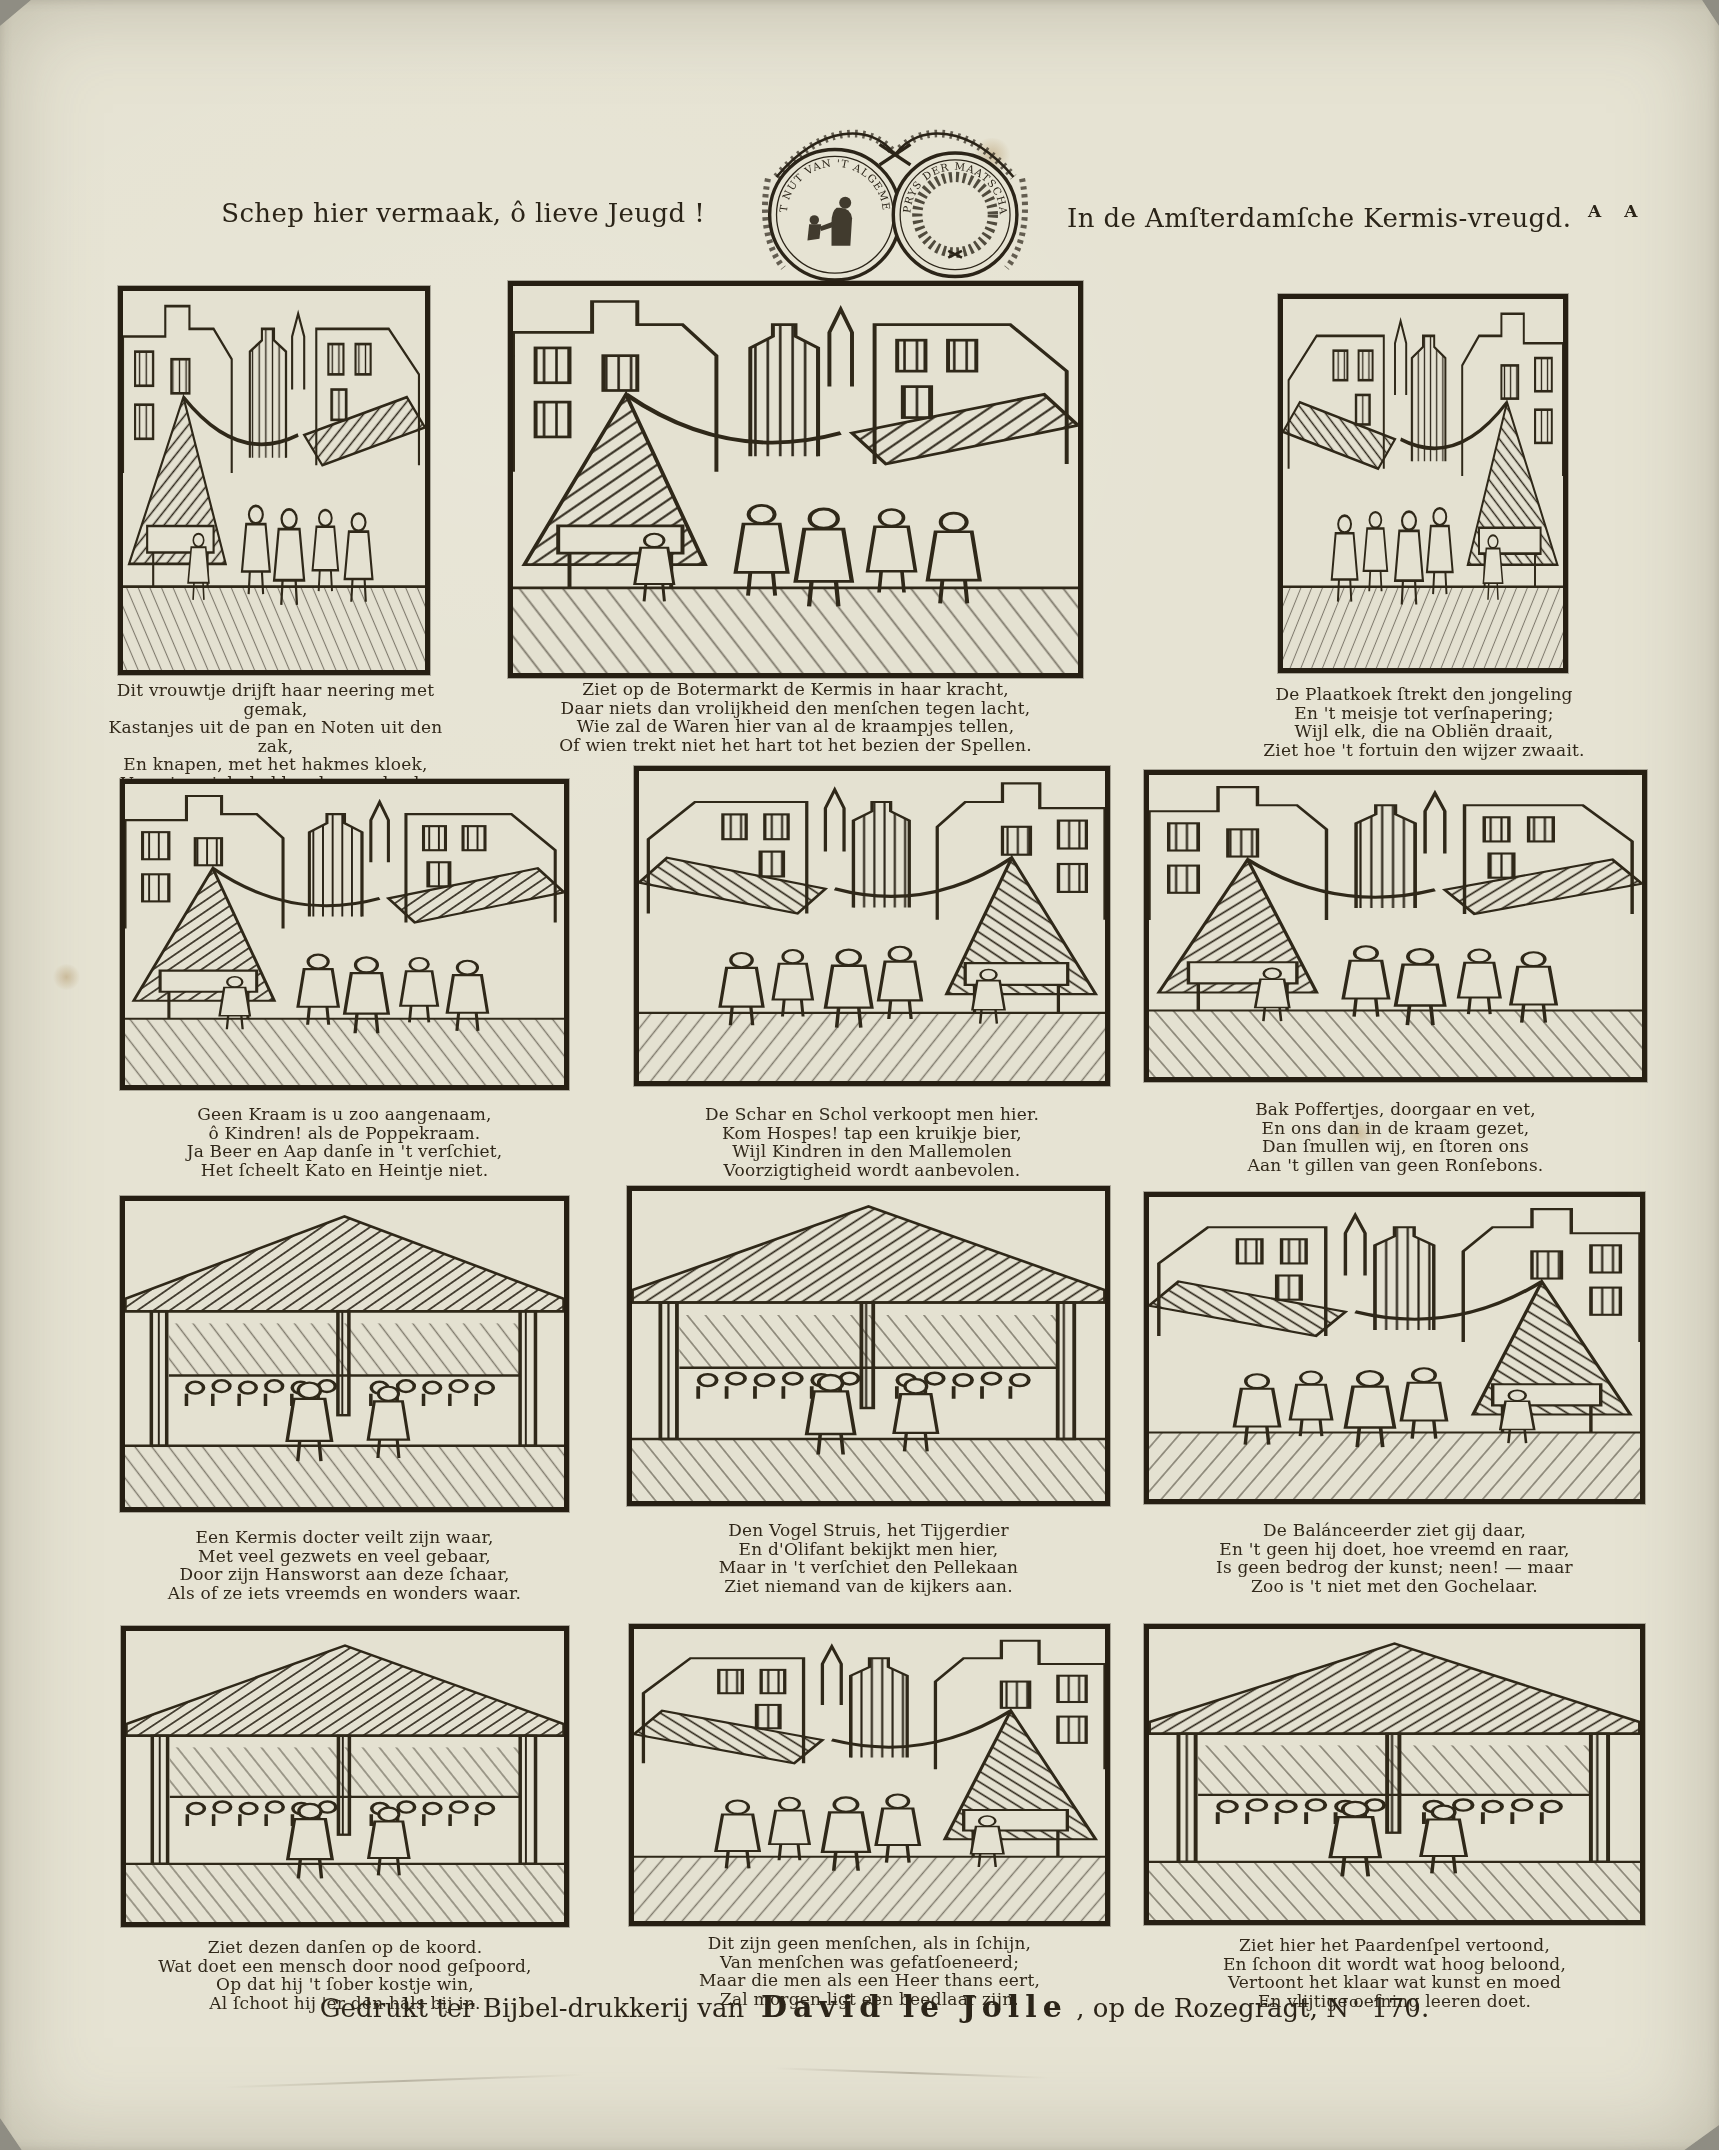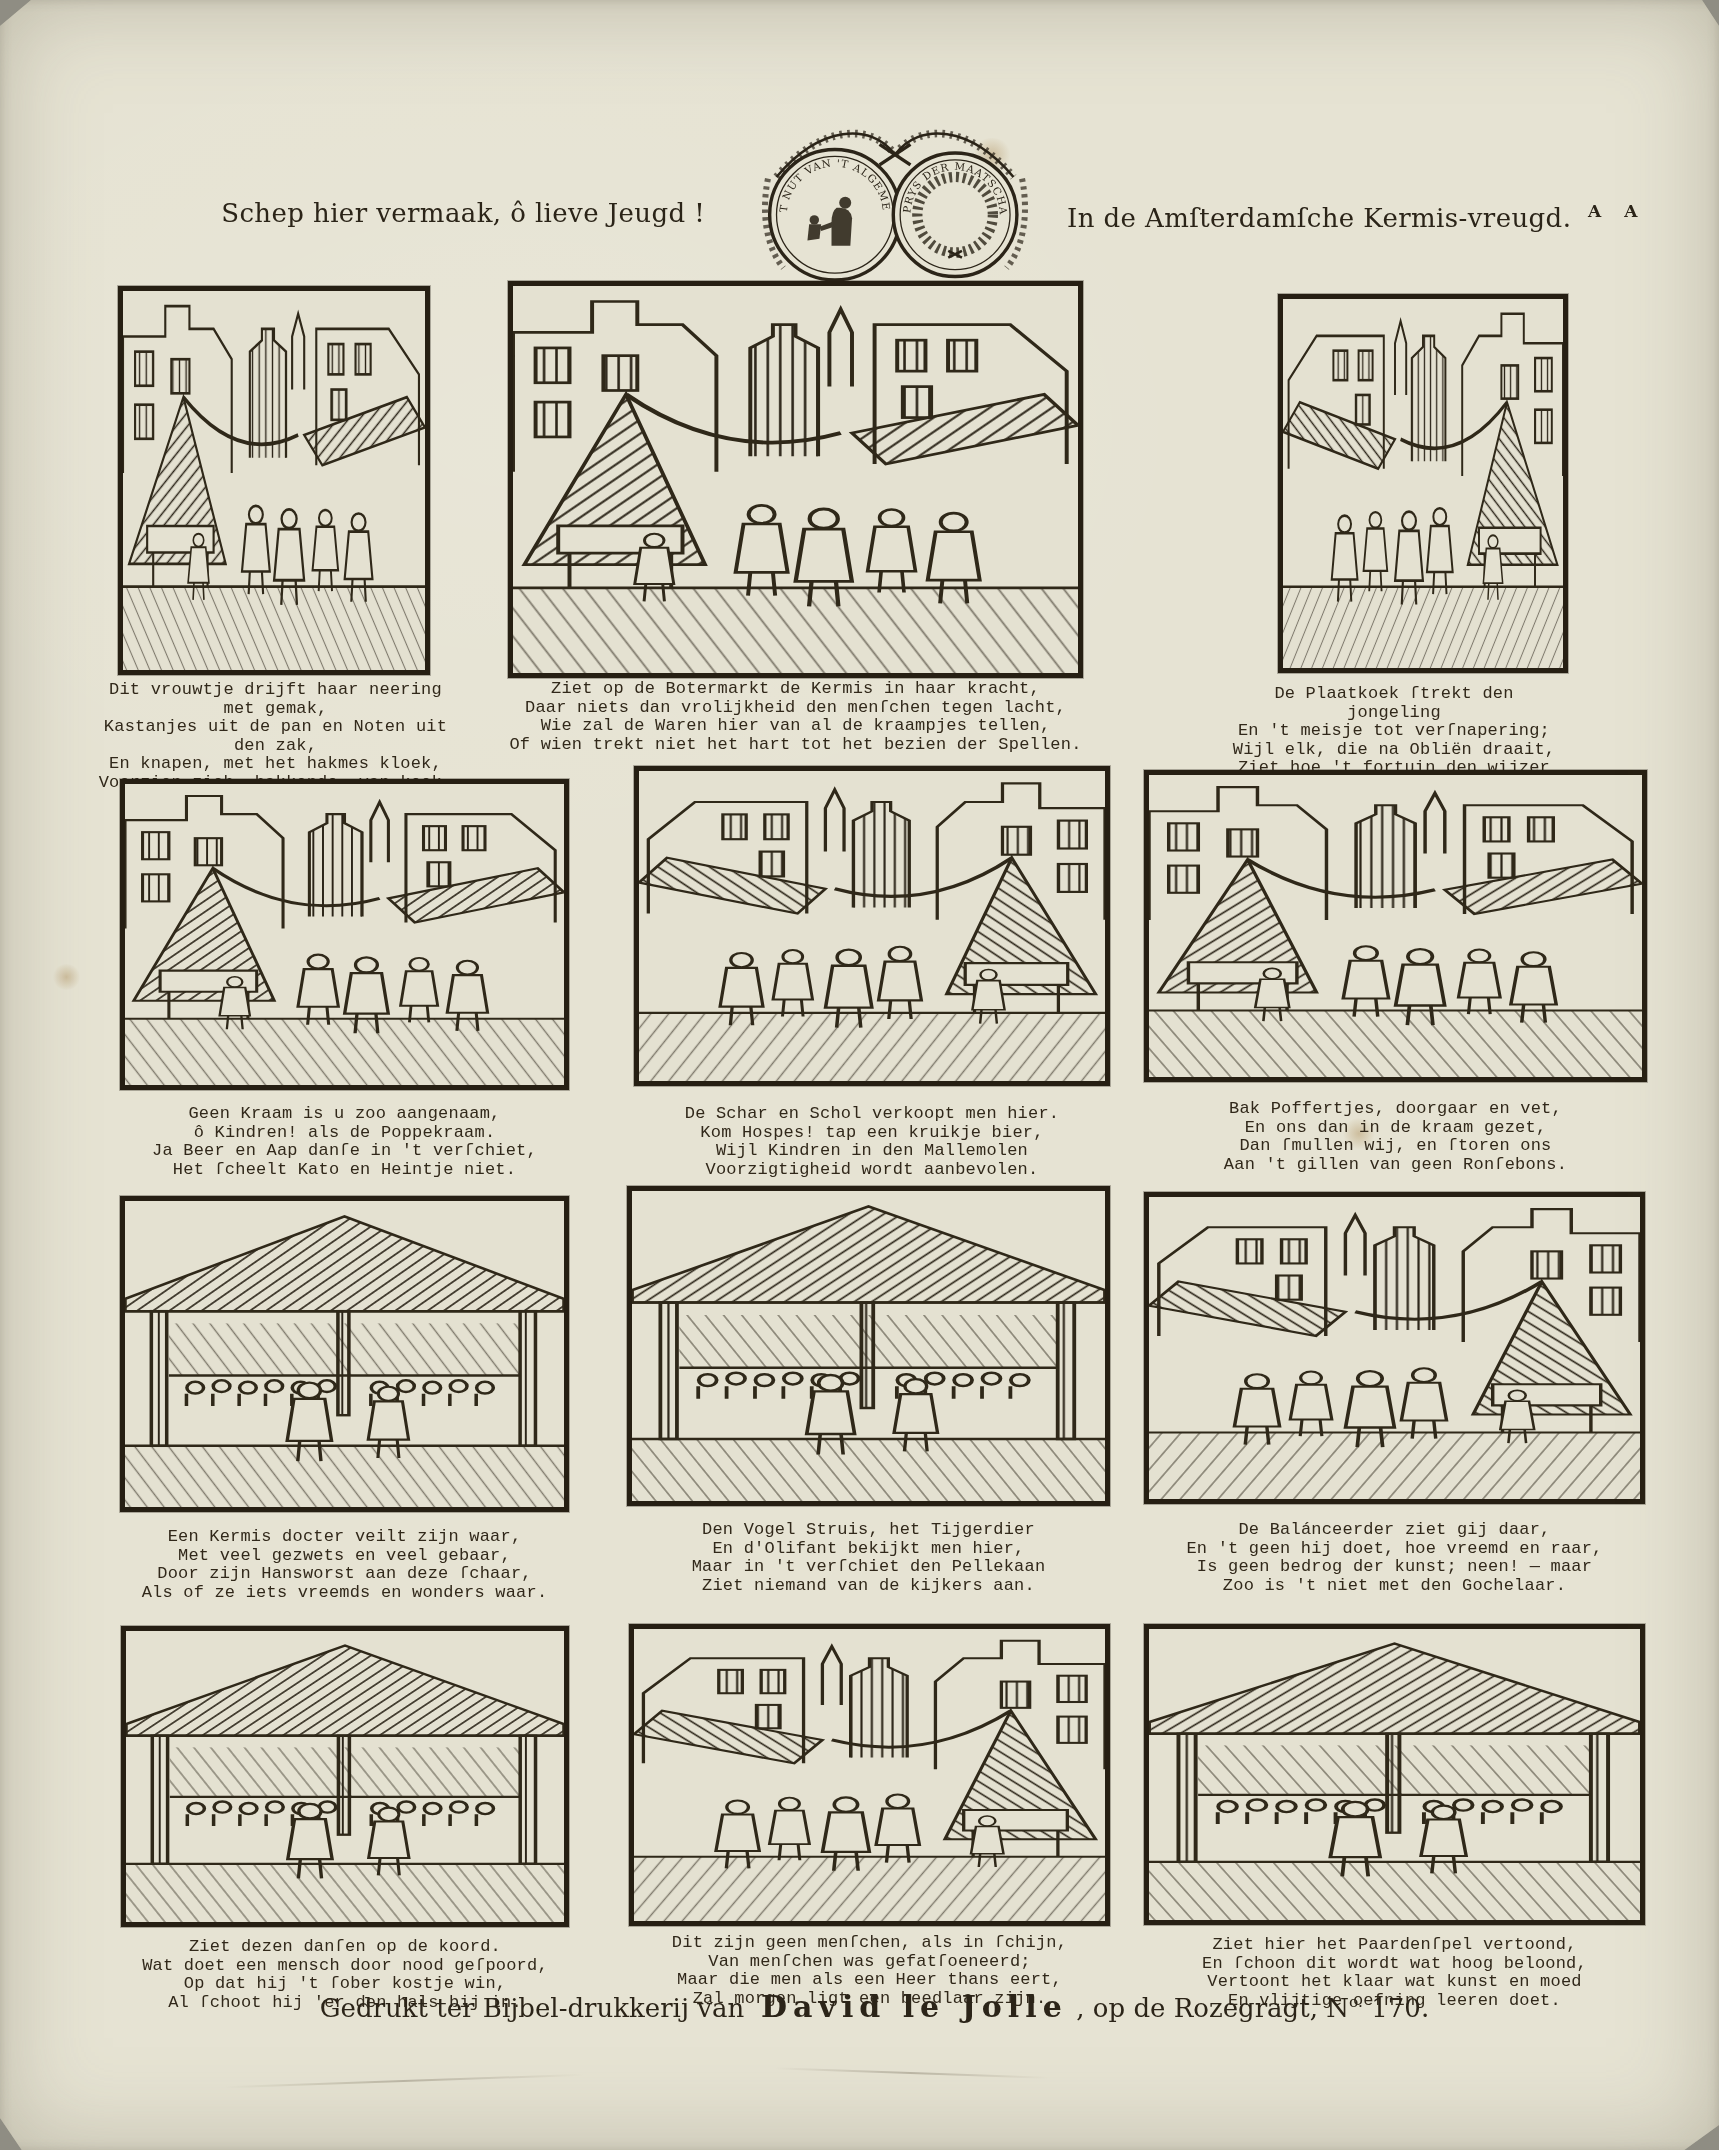--- a/index.html
+++ b/index.html
@@ -35,21 +35,21 @@
     position:absolute;margin:0;box-sizing:border-box;
     border:5.2px solid #261f13;background:#e4e1d1;
     box-shadow:0 0 0 0.9px rgba(38,31,19,.35);
   }
   .panel .cut{position:absolute;inset:0;overflow:hidden;}
   .panel svg{width:100%;height:100%;display:block;}
   .flip svg{transform:scaleX(-1);}
 
   .caption{
     position:absolute;text-align:center;color:#31281a;
-    font-size:17px;line-height:18.5px;letter-spacing:0.2px;font-family:Liberation Mono, monospace;
+    font-size:17px;line-height:18.5px;letter-spacing:0.2px;
   }
 
   .imprint{
     position:absolute;left:0;top:1974px;width:100%;margin:15px;
     text-align:center;font-size:26px;color:#2b2418;white-space:nowrap;
   }
   .imprint .printer{font-size:30px;letter-spacing:6px;padding:0 8.6px;font-weight:bold;}
   .imprint sup{font-size:15.5px;}
   .hidden-defs{position:absolute;width:0;height:0;}
 </style>
@@ -204,21 +204,21 @@
     <div>Kastanjes uit de pan en Noten uit den zak,</div>
     <div>En knapen, met het hakmes kloek,</div>
     <div>Voorzien zich, hakkende, van koek.</div>
   </div>
   <div class="caption" style="left:508px;top:680px;width:575px">
     <div>Ziet op de Botermarkt de Kermis in haar kracht,</div>
     <div>Daar niets dan vrolijkheid den menſchen tegen lacht,</div>
     <div>Wie zal de Waren hier van al de kraampjes tellen,</div>
     <div>Of wien trekt niet het hart tot het bezien der Spellen.</div>
   </div>
-  <div class="caption" style="left:1226px;top:685px;width:336px">
+  <div class="caption" style="left:1256px;top:685px;width:336px">
     <div>De Plaatkoek ſtrekt den jongeling</div>
     <div>En 't meisje tot verſnapering;</div>
     <div>Wijl elk, die na Obliën draait,</div>
     <div>Ziet hoe 't fortuin den wijzer zwaait.</div>
   </div>
 
   <figure class="panel" style="left:120px;top:779px;width:449px;height:311px">
     <div class="cut">
       <svg viewBox="0 0 100 100" preserveAspectRatio="none">
           <use href="#scene-street"></use>

